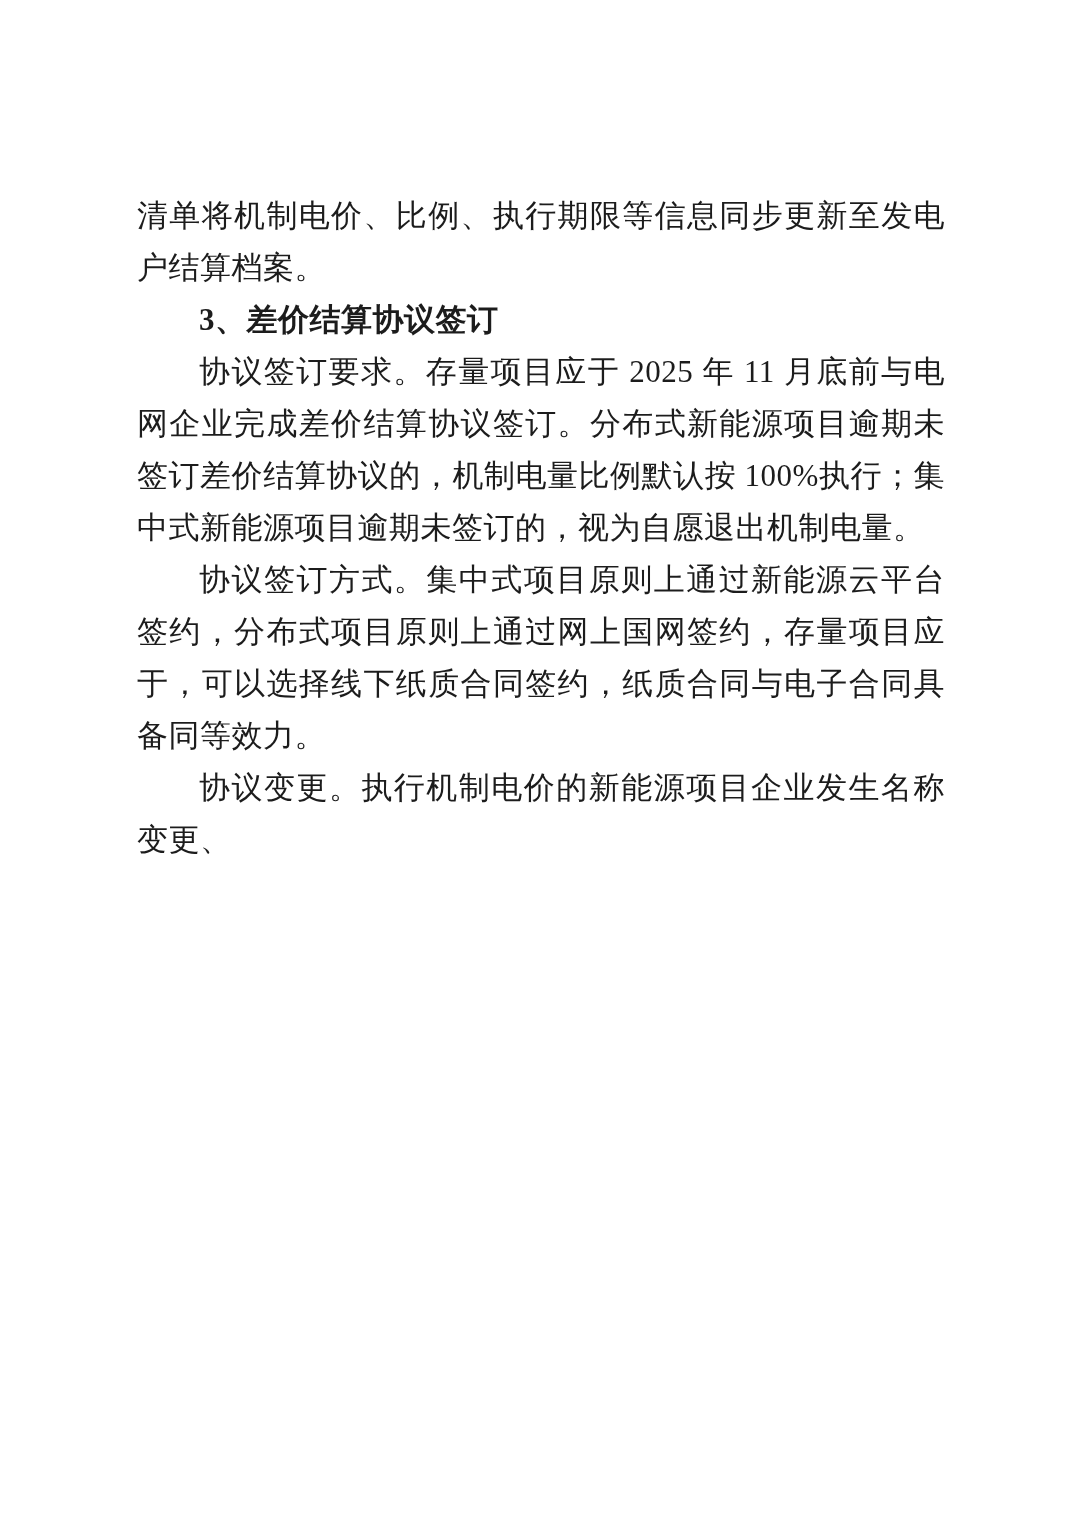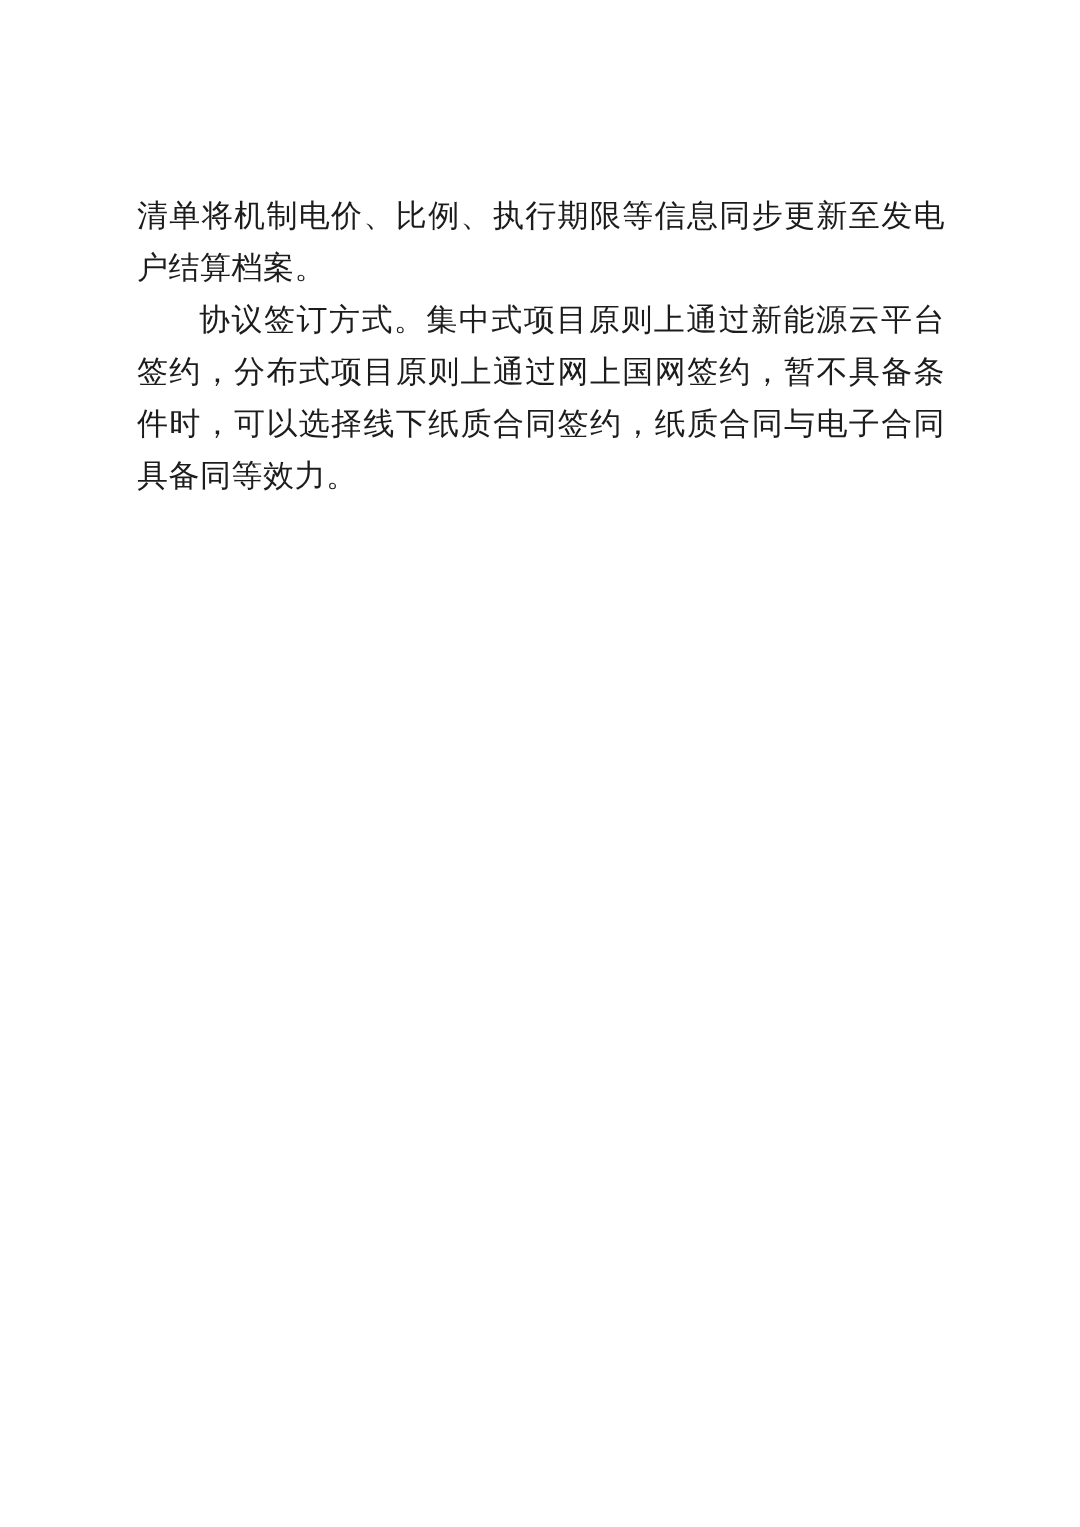--- a/index.html
+++ b/index.html
@@ -46,17 +46,20 @@
     color: #222222;
     letter-spacing: 2px;
   }
 </style>
 </head>
 <body>
 
 <div class="page">
   <div class="content">
     <p>清单将机制电价、比例、执行期限等信息同步更新至发电户结算档案。</p>
-    <p class="indent">协议签订方式。集中式项目原则上通过新能源云平台签约，分布式项目原则上通过网上国网签约，暂不具备条件时，可以选择线下纸质合同签约，纸质合同与电子合同具备同等效力。</p>
+    <p class="heading">3、差价结算协议签订</p>
+    <p class="indent">协议签订要求。存量项目应于 2025 年 11 月底前与电网企业完成差价结算协议签订。分布式新能源项目逾期未签订差价结算协议的，机制电量比例默认按 100%执行；集中式新能源项目逾期未签订的，视为自愿退出机制电量。</p>
+    <p class="indent">协议签订方式。集中式项目原则上通过新能源云平台签约，分布式项目原则上通过网上国网签约，存量项目应于，可以选择线下纸质合同签约，纸质合同与电子合同具备同等效力。</p>
+    <p class="indent">协议变更。执行机制电价的新能源项目企业发生名称变更、</p>
   </div>
 
   <div class="footer">— 57 —</div>
 </div>
 
 </body></html>

